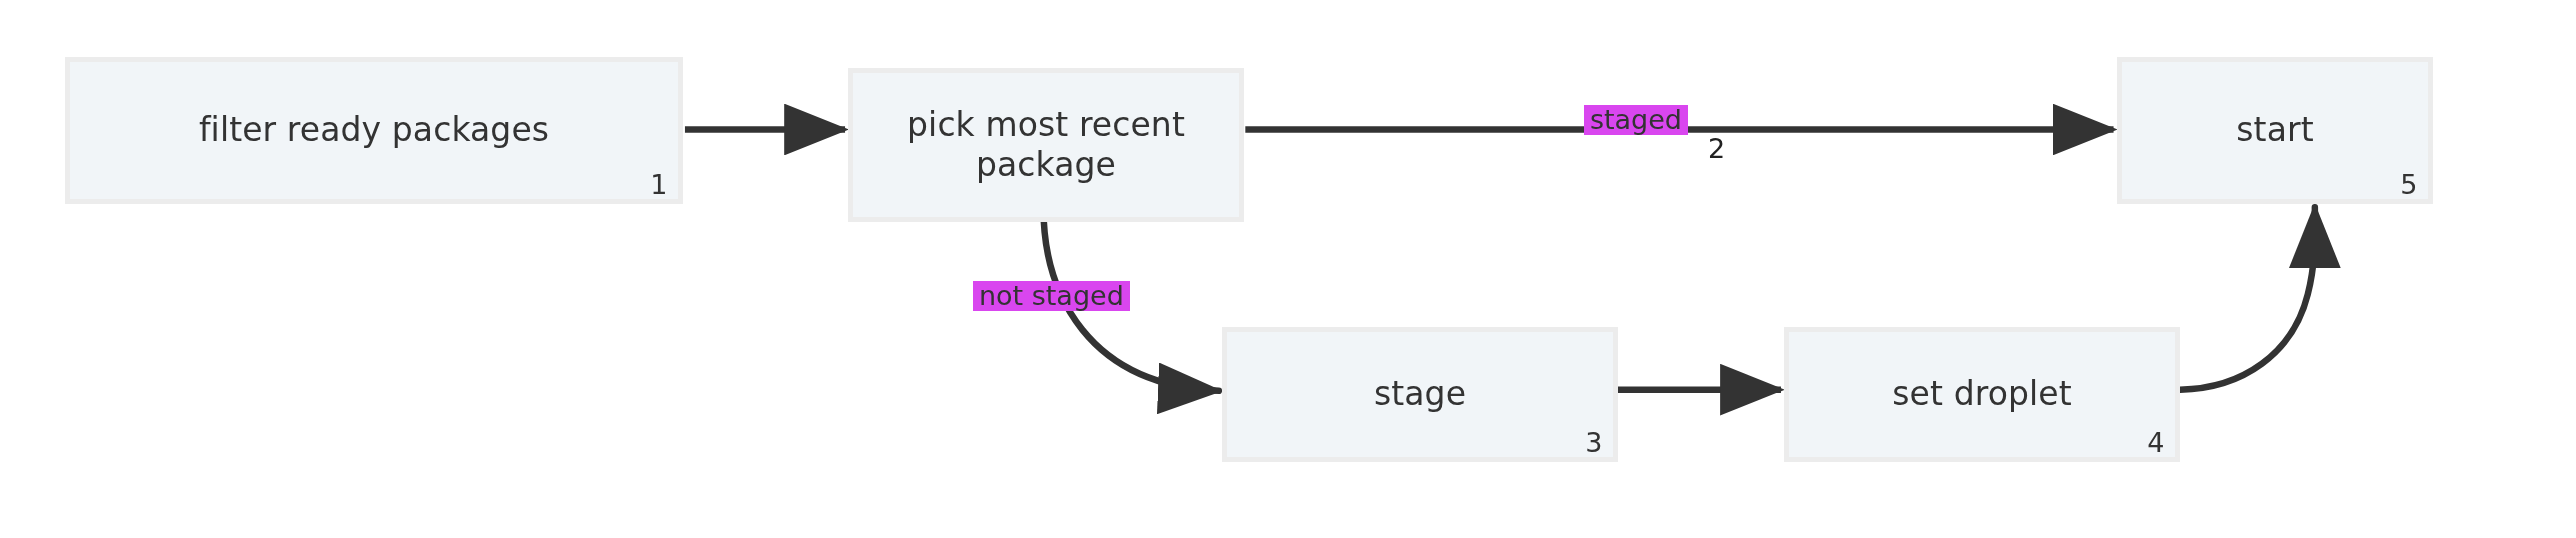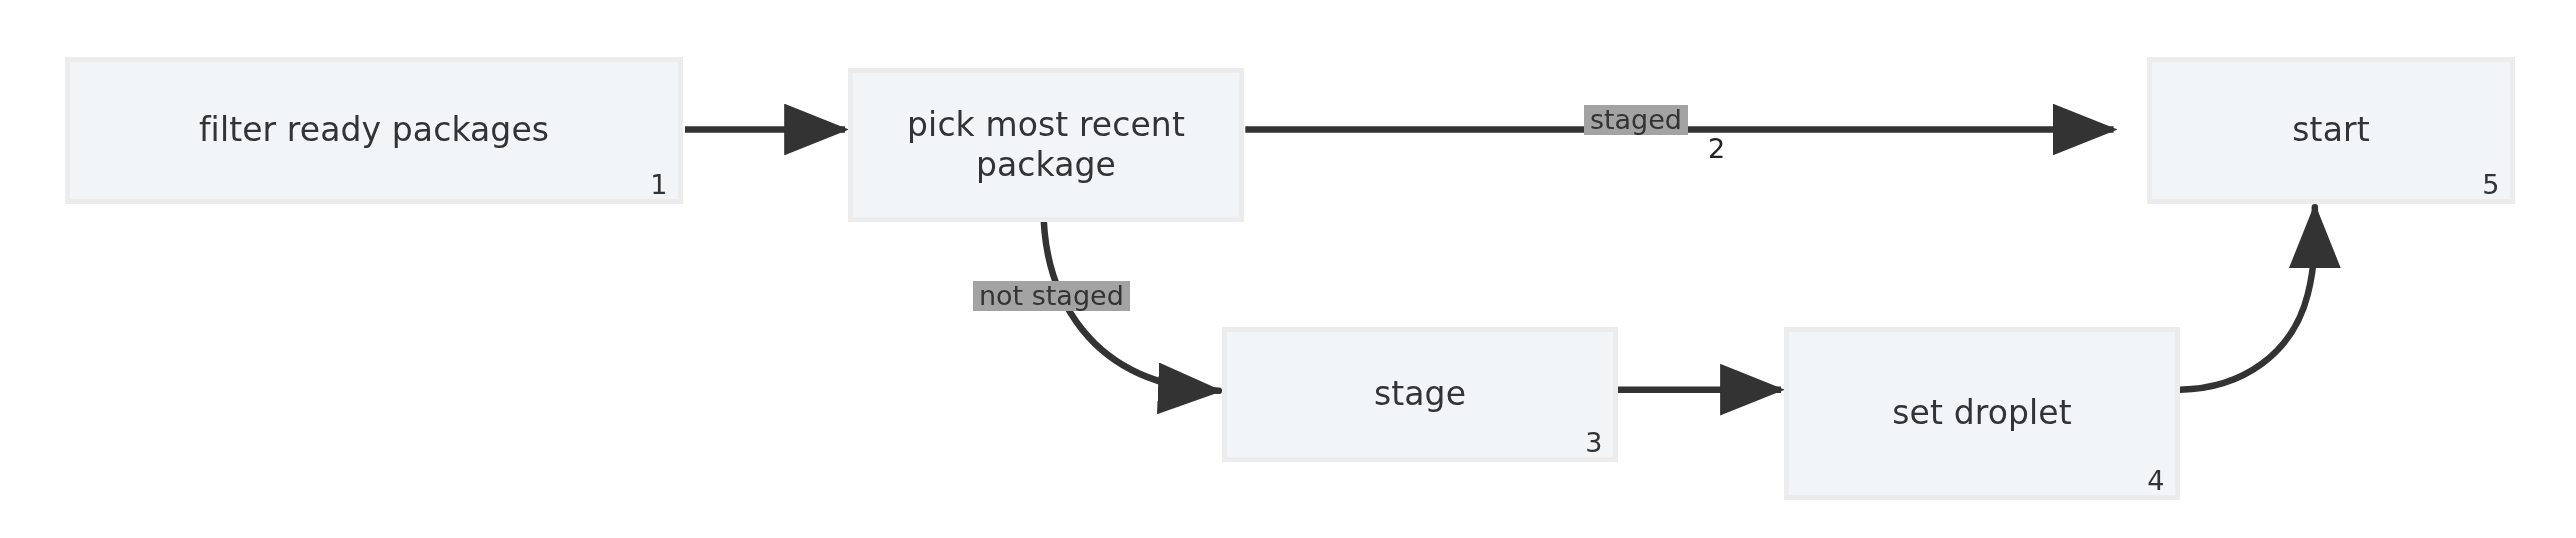--- a/index.html
+++ b/index.html
@@ -50,21 +50,21 @@
     font-family: "DejaVu Sans", sans-serif;
     font-size: 27px;
     color: #333333;
     line-height: 1;
   }
   .edge-label {
     position: absolute;
     font-family: "DejaVu Sans", sans-serif;
     font-size: 27px;
     color: #333333;
-    background: #a3a3a3;
+    background: #d946ef;
     padding: 0 5.9px;
     white-space: nowrap;
     z-index: 4;
     line-height: 1.1;
   }
   .edge-index {
     position: absolute;
     font-family: "DejaVu Sans", sans-serif;
     font-size: 27px;
     color: #222222;
@@ -105,26 +105,26 @@
     <span class="node-label">pick most recent
 package</span>
     <span class="node-index"></span>
   </div>
 
   <div class="node" style="left:1222px; top:327px; width:396px; height:135px;">
     <span class="node-label">stage</span>
     <span class="node-index">3</span>
   </div>
 
-  <div class="node" style="left:1784px; top:327px; width:396px; height:173px;">
+  <div class="node" style="left:1784px; top:327px; width:396px; height:135px;">
     <span class="node-label">set droplet</span>
     <span class="node-index">4</span>
   </div>
 
-  <div class="node" style="left:2117px; top:57px; width:368px; height:147px;margin-left:30px;">
+  <div class="node" style="left:2117px; top:57px; width:316px; height:147px;">
     <span class="node-label">start</span>
     <span class="node-index">5</span>
   </div>
 
   <span class="edge-label" style="left:1584px; top:105px;">staged</span>
   <span class="edge-index" style="left:1708px; top:135px;">2</span>
 
   <span class="edge-label" style="left:973px; top:281px;">not staged</span>
 
 </div>

